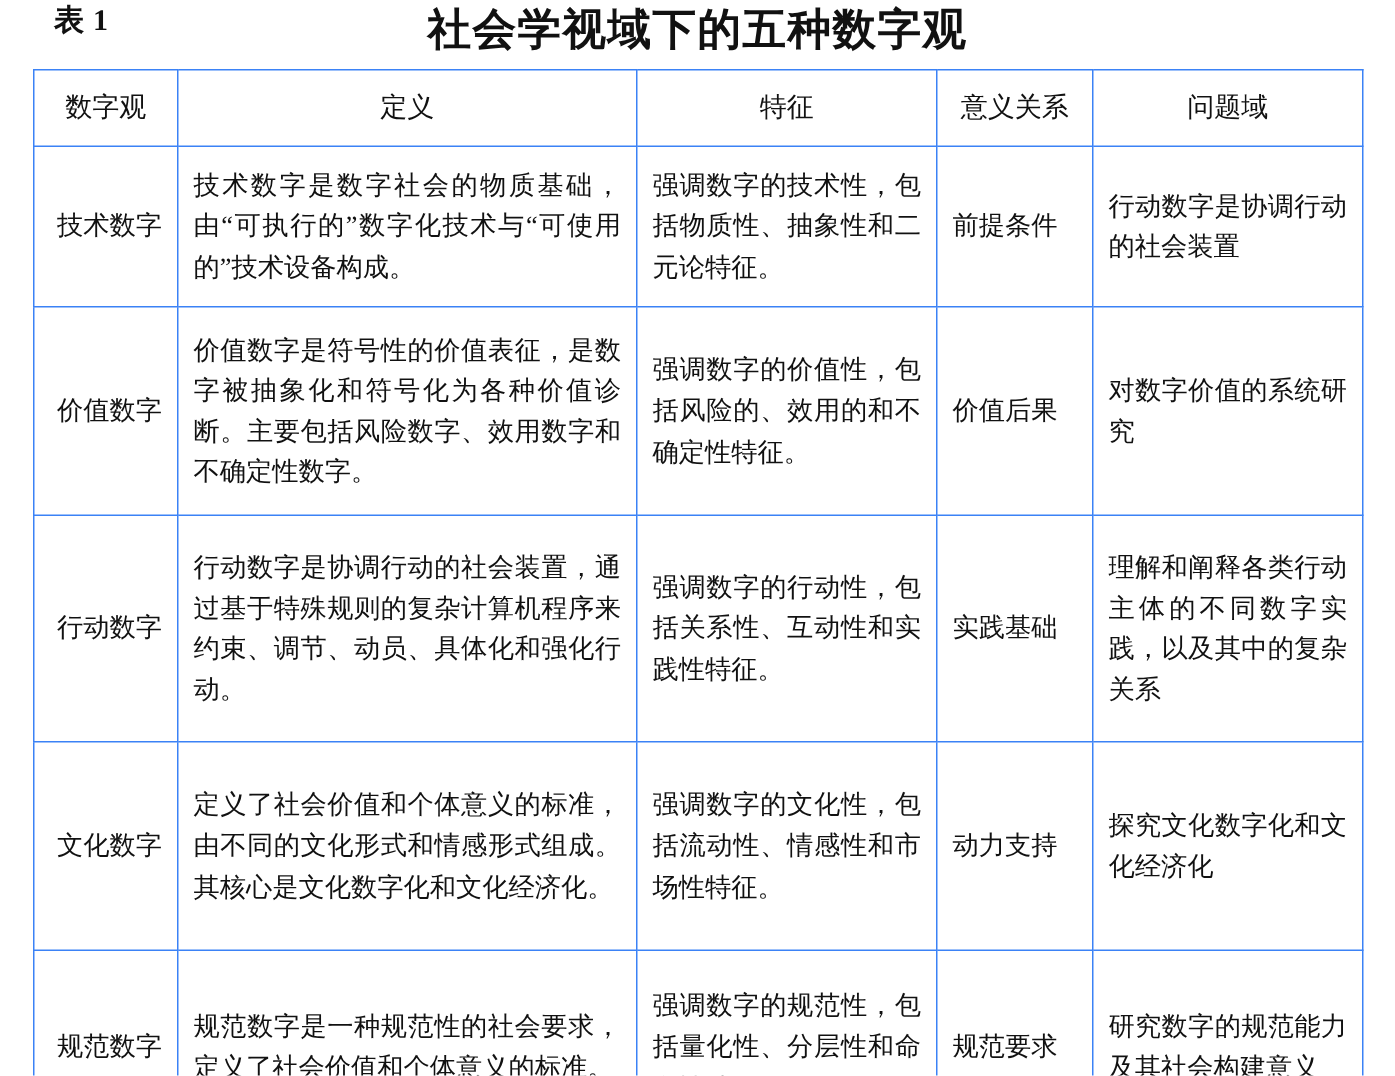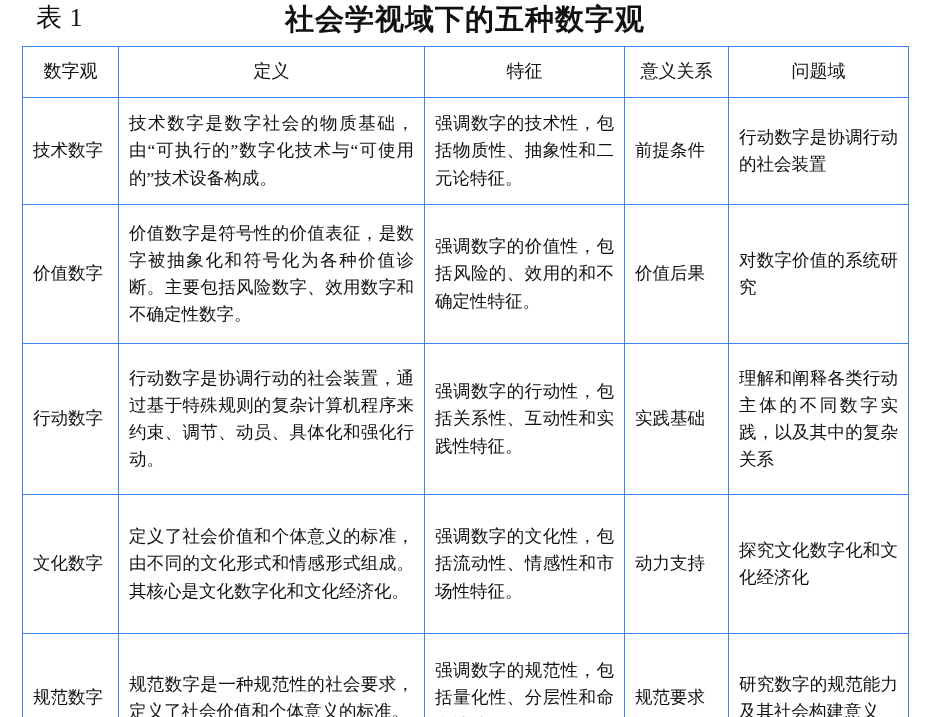--- a/index.html
+++ b/index.html
@@ -22,22 +22,22 @@
     position: relative;
   }
   
   .caption-row {
     display: flex;
     align-items: baseline;
     height: 46px;
     position: relative;
   }
   .caption-label {
-    font-size: 26px;
-    font-weight: normal;
+    font-size: 20px;
+    font-weight: bold;
     padding-left: 14px;
     letter-spacing: 0.5px;
   }
   .caption-title {
     position: absolute;
     left: 0;
     right: 0;
     text-align: center;
     font-size: 29px;
     font-weight: bold;
@@ -64,21 +64,21 @@
     font-size: 18px;
   }
   
   col.c1 { width: 96px; }
   col.c2 { width: 306px; }
   col.c3 { width: 200px; }
   col.c4 { width: 104px; }
   col.c5 { width: 180px; }
 
   td.col-name {
-    text-align: left;
+    text-align: right;
     white-space: nowrap;
   }
   td.col-def, td.col-feat, td.col-domain {
     text-align: justify;
     text-justify: inter-ideograph;
   }
   td.col-rel {
     text-align: left;
     white-space: nowrap;
   }

